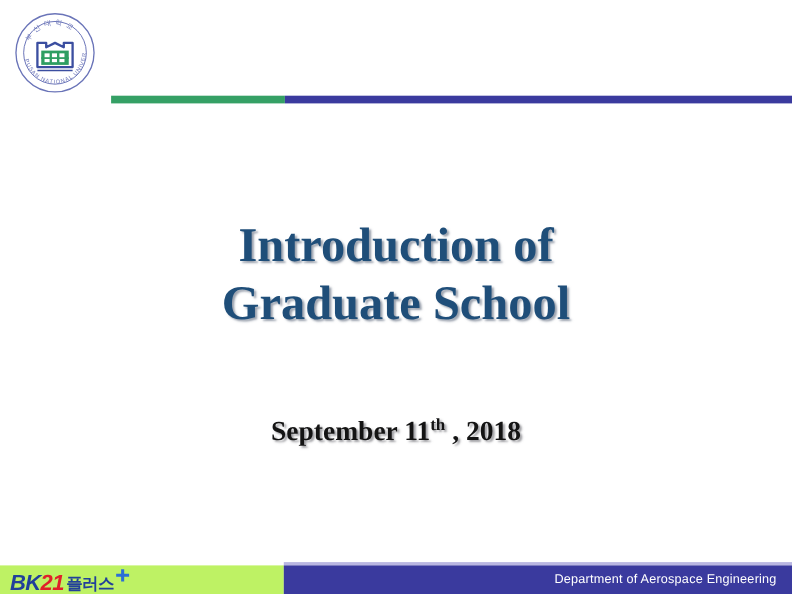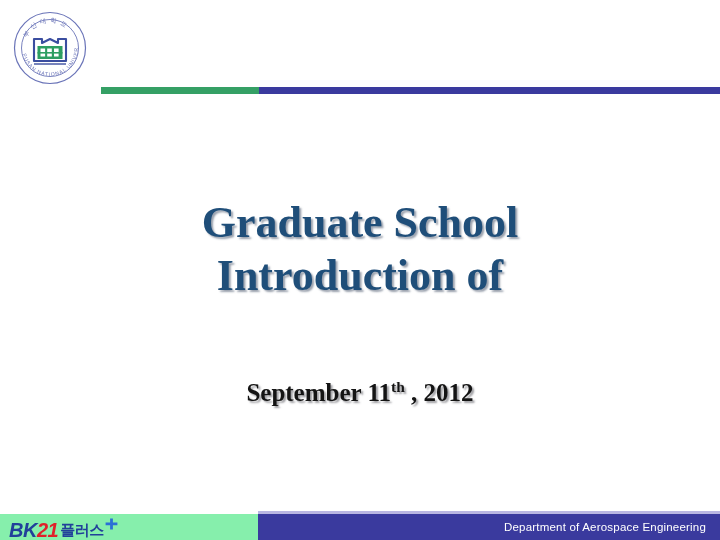--- a/index.html
+++ b/index.html
@@ -108,21 +108,21 @@
     width: 462px;
     height: 3px;
     background: #b9b6e2;
   }
   .footer-green {
     position: absolute;
     left: 0;
     top: 3px;
     width: 258px;
     height: 26px;
-    background: #86efac;
+    background: #bef264;
   }
   .footer-blue {
     position: absolute;
     left: 258px;
     top: 3px;
     width: 462px;
     height: 26px;
     background: #3a3a9e;
   }
   .footer-dept {
@@ -207,26 +207,26 @@
       <line x1="23" y1="55" x2="55" y2="55" stroke="#3b4ea0" stroke-width="1.4"></line>
     </svg>
   </div>
 
   <div class="header-rule">
     <div class="seg-green"></div>
     <div class="seg-blue"></div>
   </div>
 
   <div class="title-block">
+    <div class="title-line">Introduction of</div>
     <div class="title-line">Graduate School</div>
-    <div class="title-line">Introduction of</div>
   </div>
 
   <div class="subtitle-block">
-    <div class="subtitle"><span>September 11</span><sup>th</sup><span> , 2012</span></div>
+    <div class="subtitle"><span>September 11</span><sup>th</sup><span> , 2018</span></div>
   </div>
 
   <div class="footer">
     <div class="footer-hairline"></div>
     <div class="footer-green">
       <div class="bk21">
         <span class="bk">BK</span>
           <span class="num">21</span>
           <span class="kr">플러스</span>
         <span class="plus-icon">

